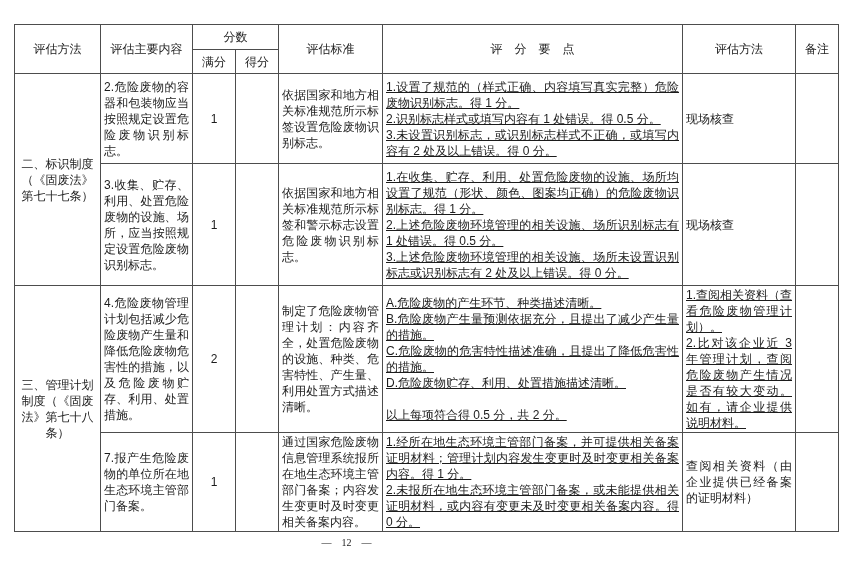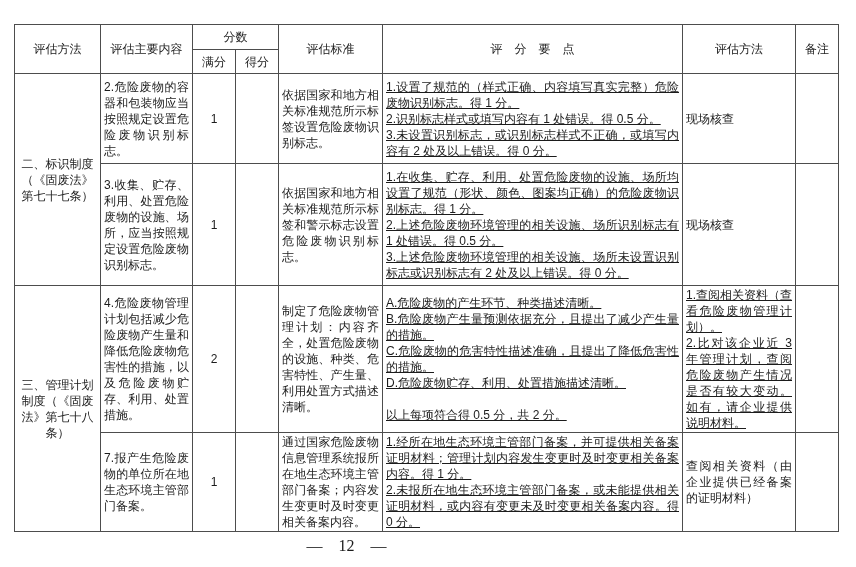--- a/index.html
+++ b/index.html
@@ -35,21 +35,21 @@
   tr.hr2 { height: 24px; }
   tr.r2  { height: 90px; }
   tr.r3  { height: 122px; }
   tr.r4  { height: 142px; }
   tr.r5  { height: 98px; }
   .pagenum {
     position: absolute;
     top: 536px; left: 0;
     width: 693px;
     text-align: center;
-    font-size: 16px;
+    font-size: 10px;
     font-family: "Liberation Serif", serif;
   }
 </style>
 </head>
 <body>
 
 <div class="sheet">
   <table class="eval">
     <colgroup>
       <col style="width:86px">

